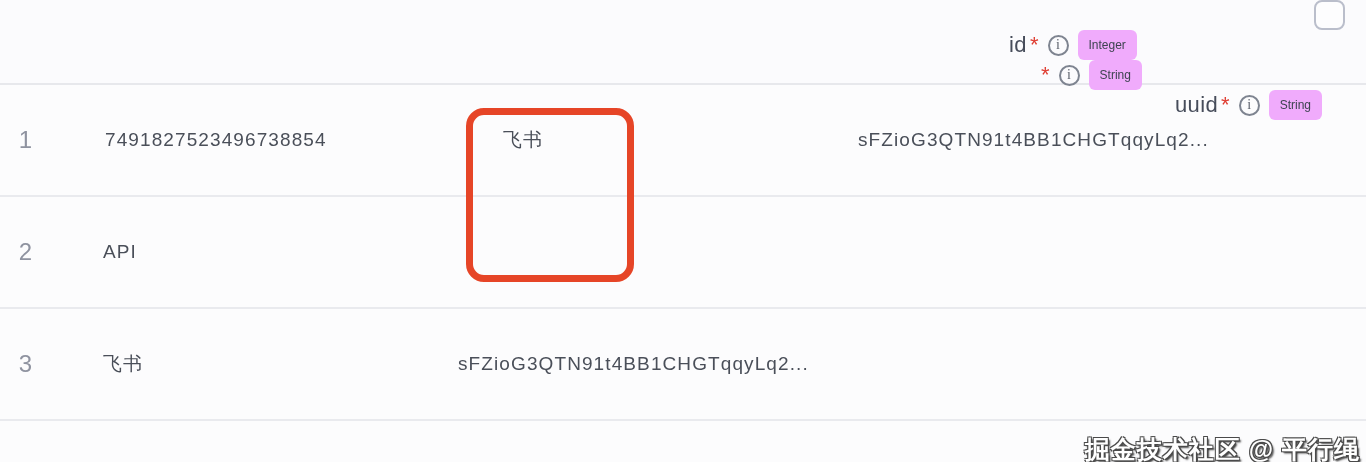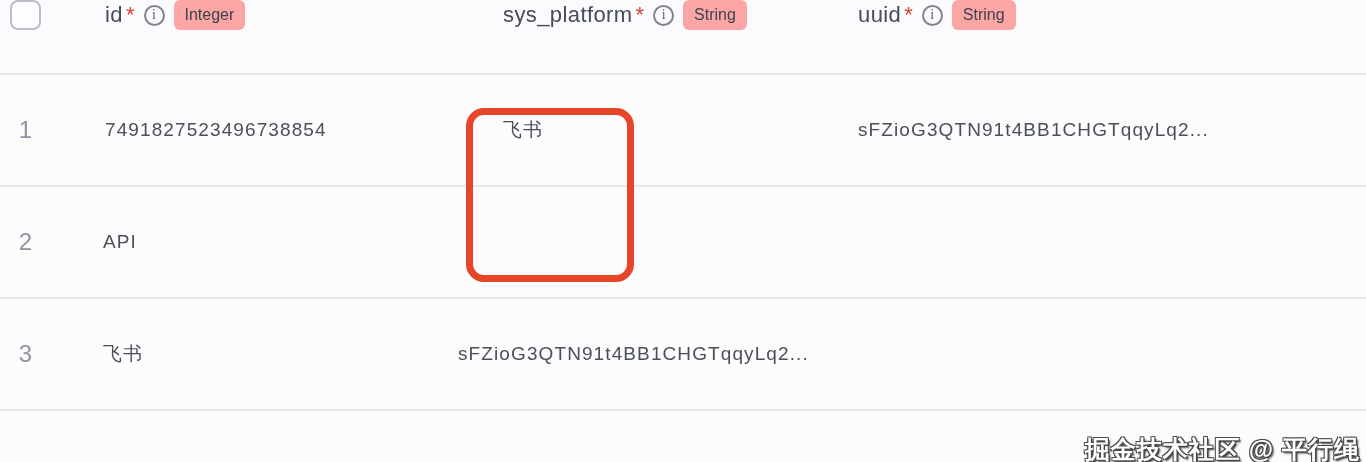--- a/index.html
+++ b/index.html
@@ -6,24 +6,25 @@
   html, body { width: 1366px; height: 462px; overflow: hidden; }
   body {
     font-family: "Liberation Sans", "DejaVu Sans", sans-serif;
     background: #fcfcfd;
     position: relative;
     color: #474c57;
   }
   .grid { position: relative; width: 1366px; }
 
   .hrow {
-    display: flex; align-items: flex-start;
-    height: 75px;
+    display: flex; align-items: flex-end;
+    height: 85px;
     border-bottom: 2px solid #e7e8ec;
     background: #fbfbfd;
+    flex-direction: column;
   }
   .drow {
     display: flex; align-items: center;
     height: 112px;
     border-bottom: 2px solid #e9eaee;
     background: #fcfcfd;
   }
 
   .col-select { flex: none; width: 62px; display: flex; align-items: center; }
   .col-id     { flex: none; width: 400px; padding-left: 43px; }
@@ -52,23 +53,23 @@
   .info-icon {
     width: 21px; height: 21px;
     border: 2px solid #7e8490;
     border-radius: 50%;
     display: inline-flex; align-items: center; justify-content: center;
     font-family: "Liberation Serif", "DejaVu Serif", serif;
     font-size: 14px; font-style: normal; color: #5c616c;
     flex: none;
   }
   .type-badge {
-    background: #fca5a5;
+    background: #f0abfc;
     color: #3d4350;
-    font-size: 16px;
+    font-size: 12px;
     padding: 4px 11px;
     border-radius: 6px;
     line-height: 22px;
   }
 
   .cell {
     font-size: 19px;
     letter-spacing: 1.1px;
     color: #4a4f59;
     white-space: nowrap; overflow: hidden; text-overflow: ellipsis;
@@ -111,21 +112,20 @@
       <div class="hcell">
         <span class="hname">id</span>
         <span class="req">*</span>
         <span class="info-icon">i</span>
         <span class="type-badge">Integer</span>
       </div>
     </div>
 
     <div class="col-sys">
       <div class="hcell">
-        <span class="hname">sys_platform</span>
         <span class="req">*</span>
         <span class="info-icon">i</span>
         <span class="type-badge">String</span>
       </div>
     </div>
 
     <div class="col-uuid">
       <div class="hcell">
         <span class="hname">uuid</span>
         <span class="req">*</span>

